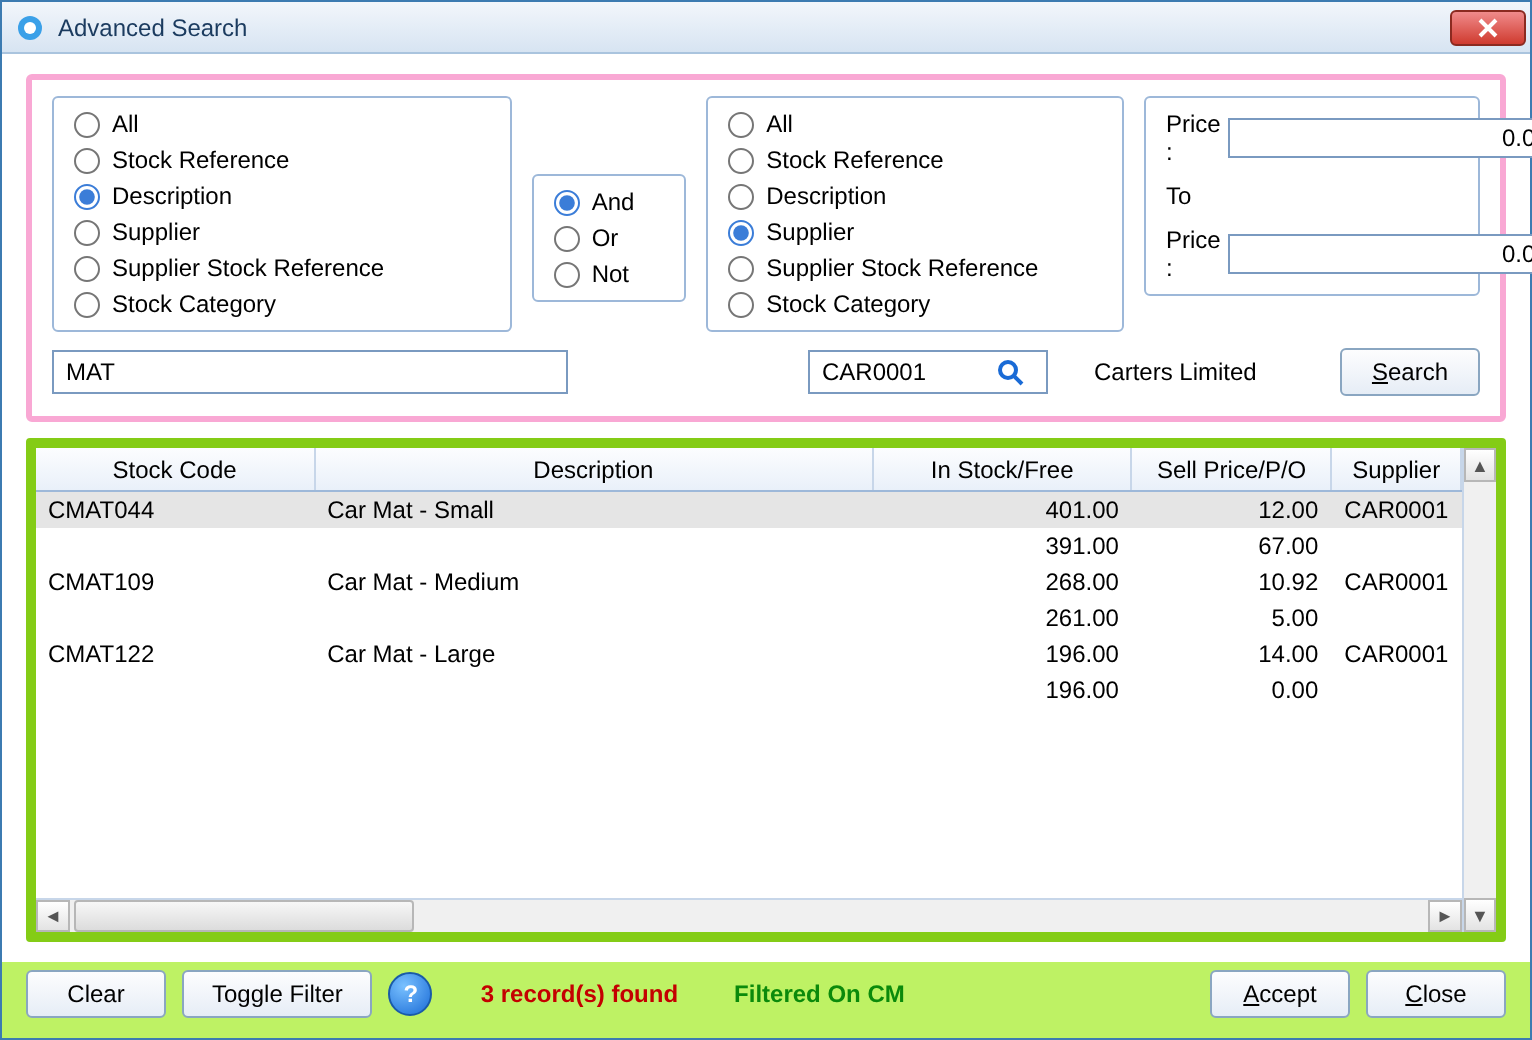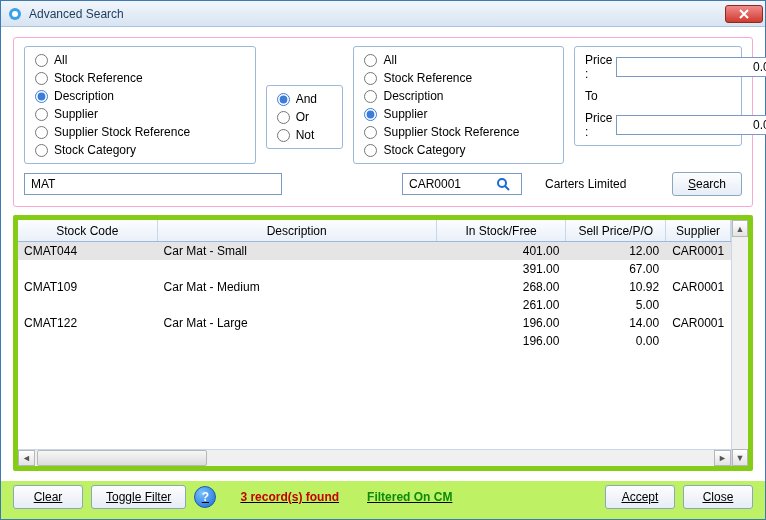--- a/index.html
+++ b/index.html
@@ -47,21 +47,21 @@
   }
   .content {
     flex: 1;
     padding: 10px 12px 10px 12px;
     display: flex;
     flex-direction: column;
     gap: 8px;
     background: #fff;
   }
   .topbox {
-    border: 1px solid #f9a8d4;
+    border: 3px solid #f9a8d4;
     border-radius: 3px;
     padding: 8px 10px 10px 10px;
     position: relative;
   }
   .toprow {
     display: flex;
     gap: 10px;
     align-items: flex-start;
   }
   .radiogroup {
@@ -196,21 +196,20 @@
     border: 1px solid #b7b7b7; border-radius: 2px;
   }
   .grid-scroll-h .track { flex: 1; }
   .grid-container { display: flex; flex: 1; min-height: 0;}
   .grid-left { flex: 1; display: flex; flex-direction: column; min-width: 0;}
   .footer {
     display: flex;
     align-items: center;
     gap: 8px;
     padding: 4px 12px 10px 12px;
-    text-decoration: underline;
   }
   .help-icon {
     width: 22px; height: 22px; border-radius: 50%;
     background: radial-gradient(circle at 35% 30%, #79c1ff, #1a6bd6);
     color: #fff; font-weight: bold; display: flex; align-items: center; justify-content: center;
     border: 1px solid #1a5ba8;
     cursor: pointer;
   }
   .status-red { color: #c40000; font-weight: bold; margin-left: 16px;}
   .status-green { color: #0b8a0b; font-weight: bold; margin-left: 20px;}

